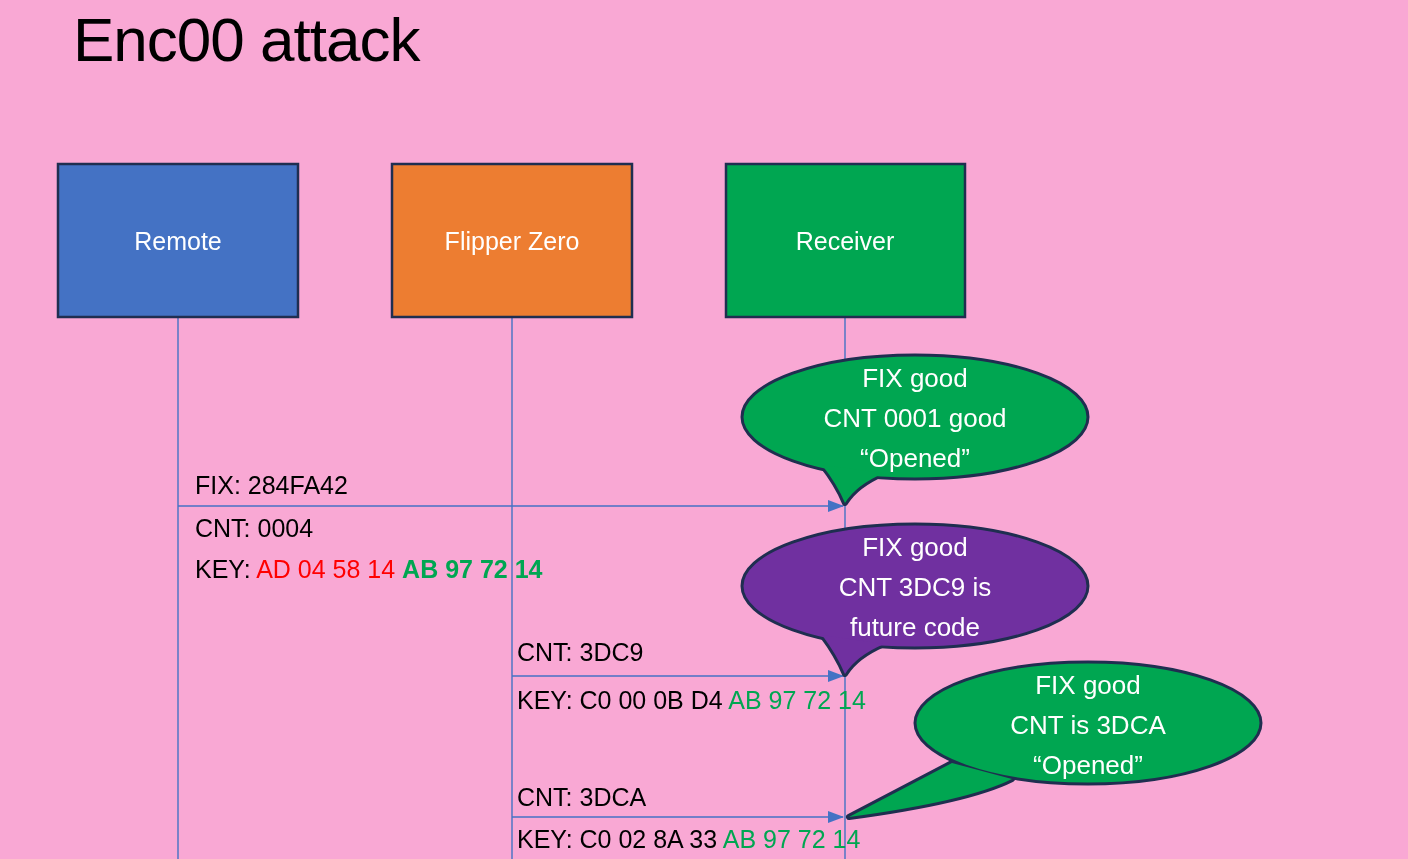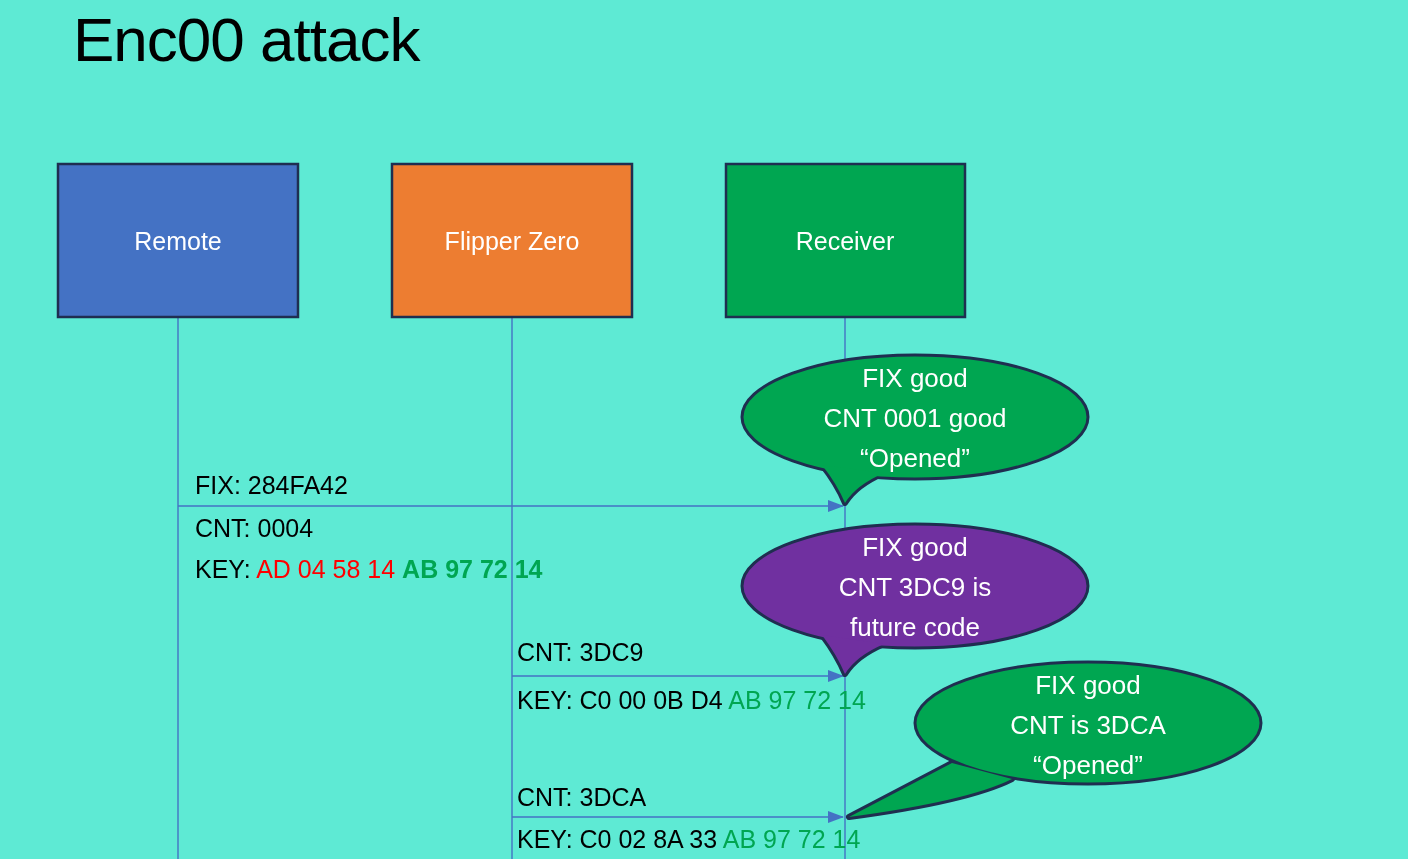--- a/index.html
+++ b/index.html
@@ -1,19 +1,19 @@
 <!DOCTYPE html>
 <html><head>
 <meta charset="utf-8">
 <style>
   html, body { margin: 0; padding: 0; background: #ffffff; }
   .page {
     position: relative;
     width: 1408px; height: 859px;
-    background: #5eead4;
+    background: #f9a8d4;
     font-family: "Liberation Sans", sans-serif;
     overflow: hidden;
   }
   svg { display: block; }
   svg text { font-family: "Liberation Sans", sans-serif; }
   .title-text { font-size: 62px; font-weight: 300; fill: #000000; letter-spacing: -1px; }
   .actor-label { font-size: 25px; fill: #ffffff; text-anchor: middle; }
   .actor-box { stroke: #1F2E50; stroke-width: 2.5; }
   .lifeline { stroke: #4472C4; stroke-width: 1.4; fill: none; }
   .msg-arrow { stroke: #4472C4; stroke-width: 1.6; fill: none; }

